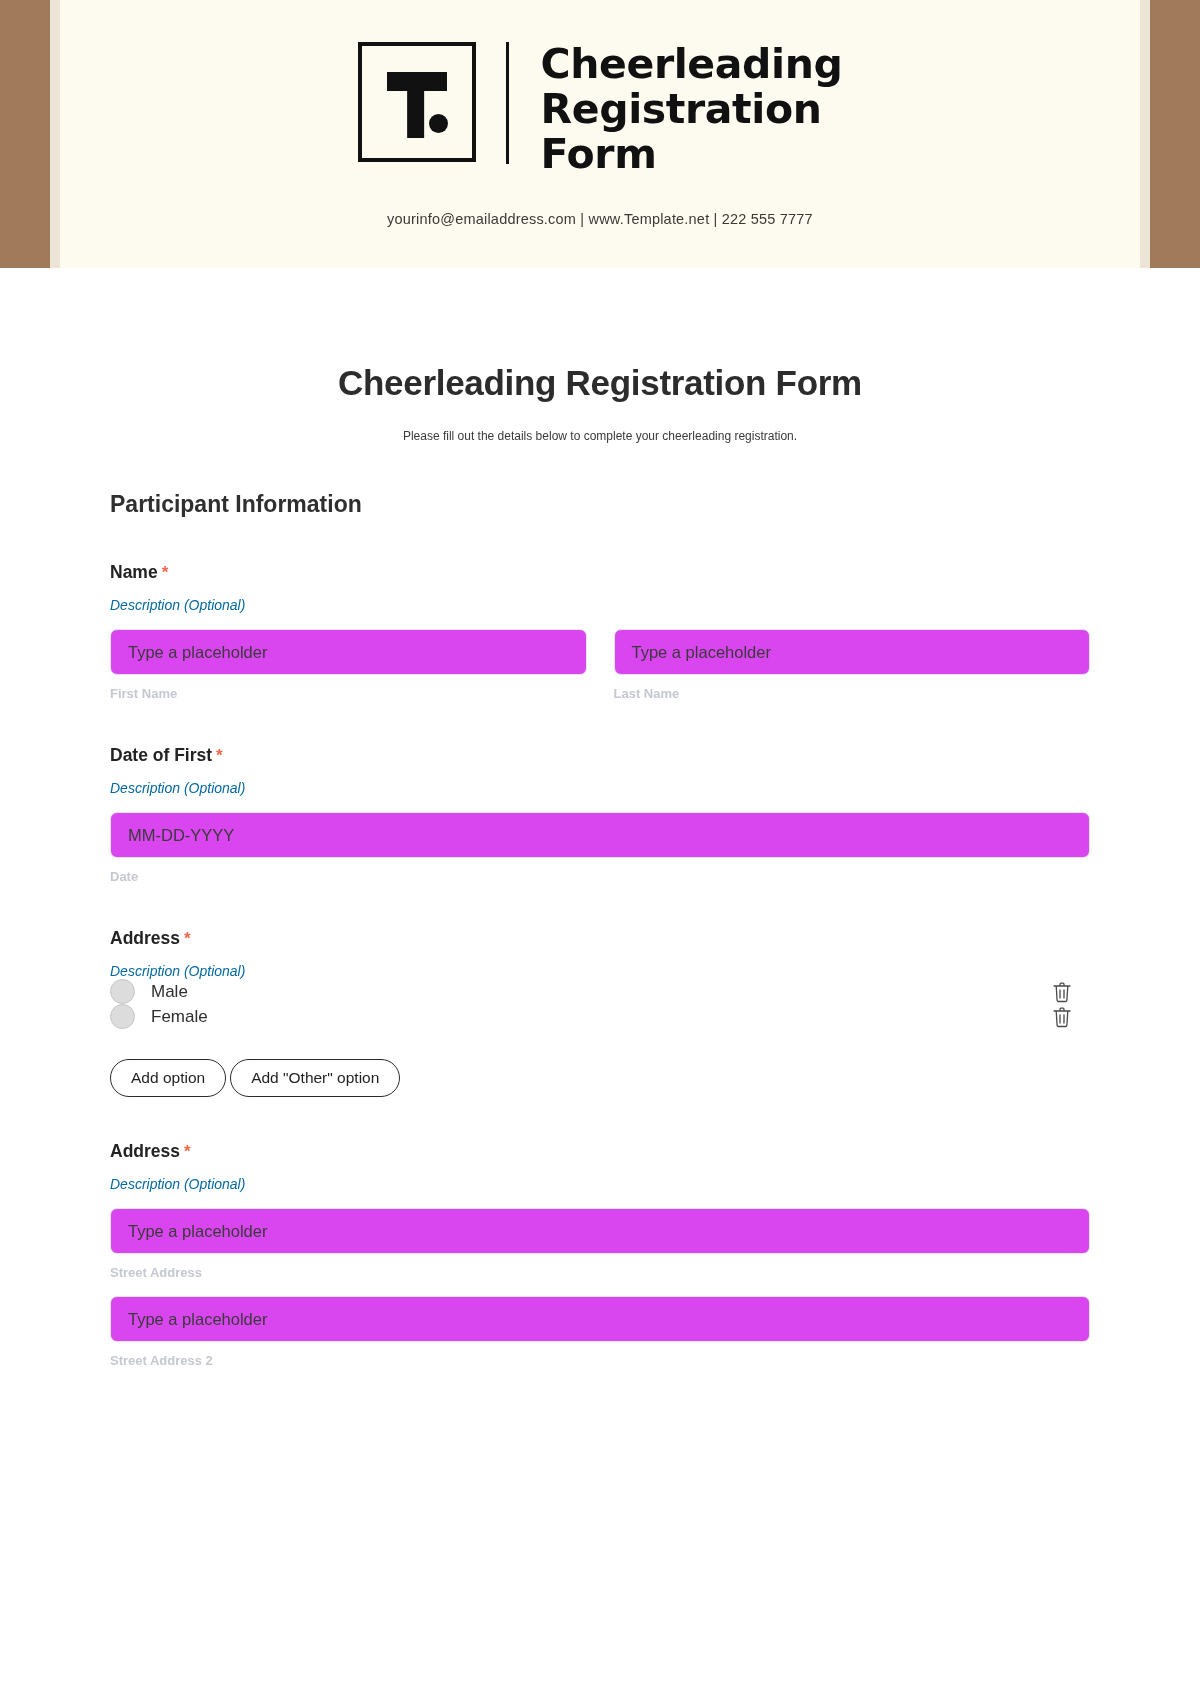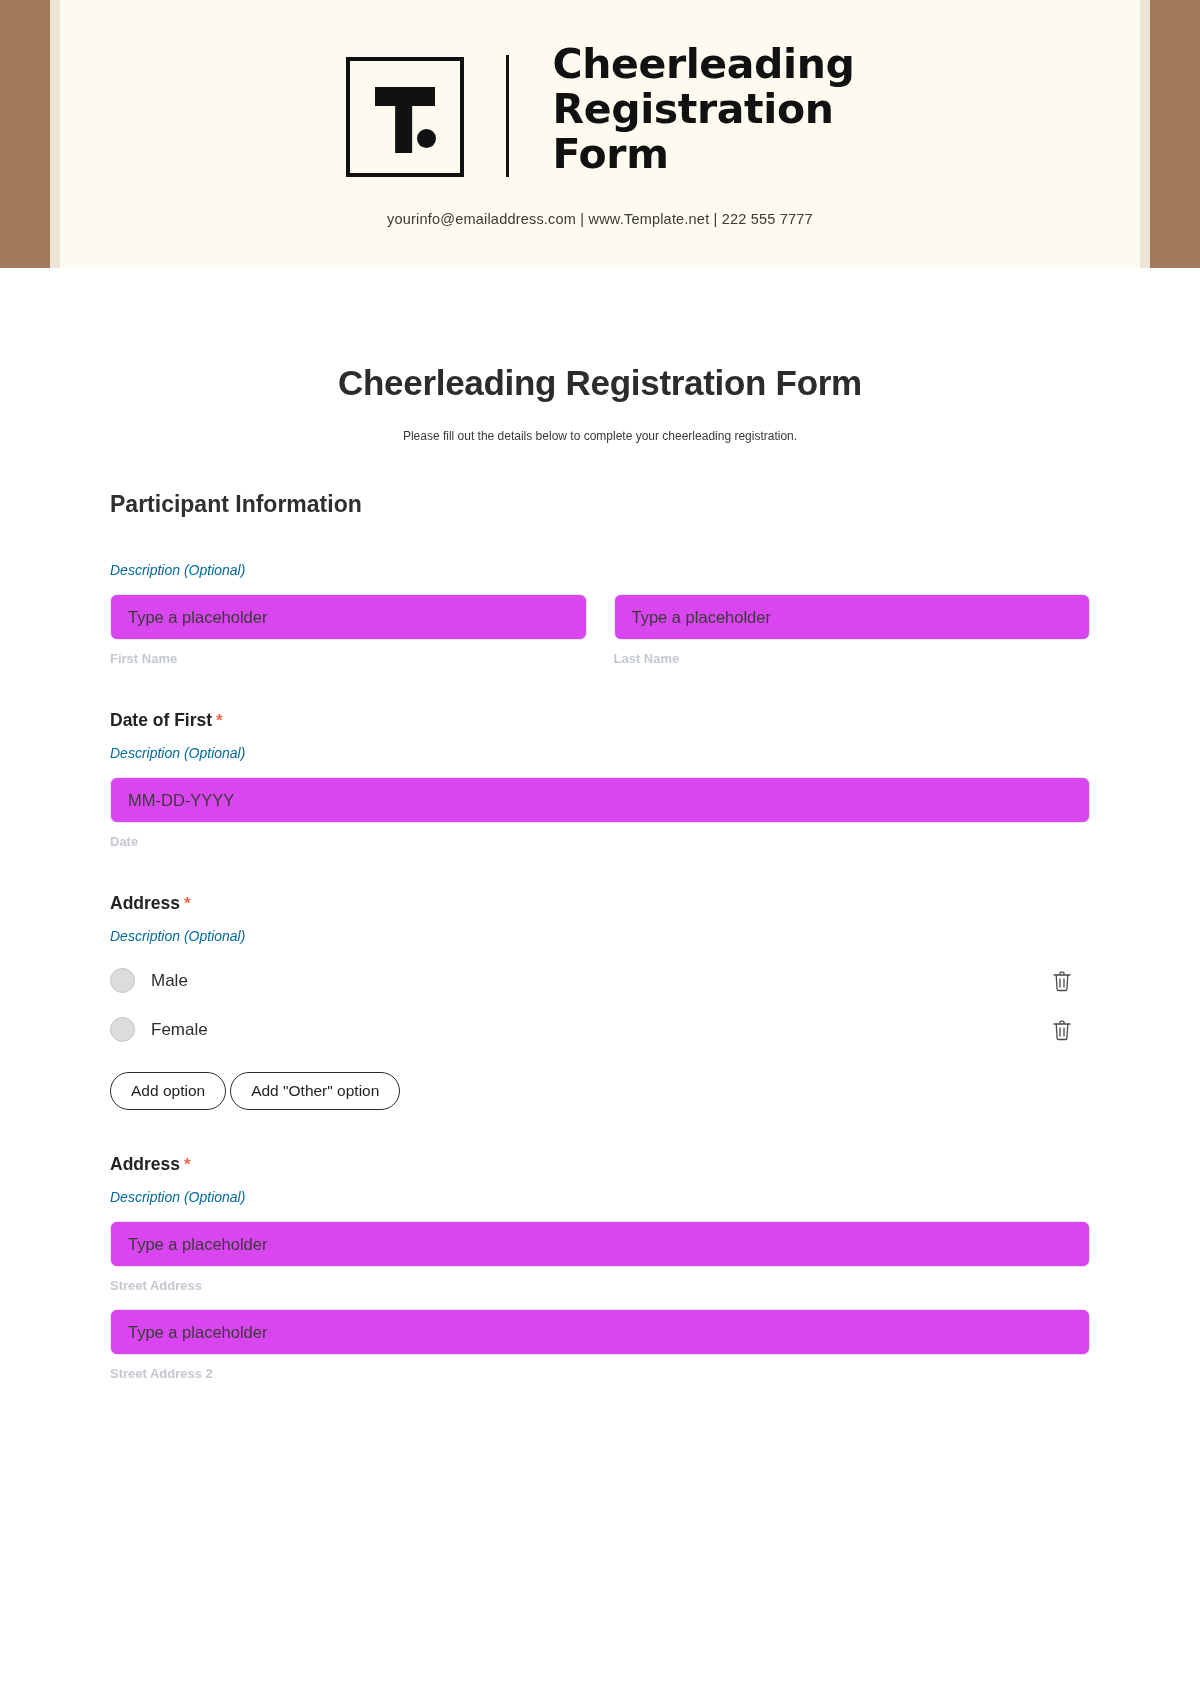--- a/index.html
+++ b/index.html
@@ -31,21 +31,21 @@
   .lh-gap-left, .lh-gap-right { width: 50px; flex: 0 0 50px; background: #a17a5c; }
   .lh-inner {
     flex: 1 1 auto;
     background: #fdfaf0;
     display: flex;
     flex-direction: column;
     align-items: center;
     justify-content: flex-start;
     padding-top: 42px;
   }
-  .lh-logo-row { display: flex; align-items: flex-end; gap: 16px; }
+  .lh-logo-row { display: flex; align-items: flex-start; gap: 4px; }
   .lh-mark {
     width: 118px;
     height: 120px;
     border: 4px solid #111111;
     position: relative;
     flex: 0 0 auto;
   }
   .lh-mark .t-stem {
     position: absolute;
     left: 50%;
@@ -151,21 +151,20 @@
     font-size: 13px;
     font-weight: 700;
     color: #c4c8d1;
     margin-top: 11px;
   }
 
   .option-row {
     display: flex;
     align-items: center;
     justify-content: space-between;
-    margin-top: 24px;
     padding-right: 18px;
   }
   .option-left { display: flex; align-items: center; gap: 16px; }
   .radio-circle {
     width: 25px;
     height: 25px;
     border-radius: 50%;
     background: #dcdcdc;
     border: 1px solid #c6c6c6;
     flex: 0 0 auto;
@@ -212,20 +211,23 @@
     <div class="lh-gap-right"></div>
   </div>
 
   <div class="form-body">
 
     <div class="form-title">Cheerleading Registration Form</div>
     <div class="form-subtitle">Please fill out the details below to complete your cheerleading registration.</div>
     <div class="section-heading">Participant Information</div>
 
     <div class="field">
+      <div class="field-label">
+        <span>Name</span><span class="req">*</span>
+      </div>
       <div class="field-desc">Description (Optional)</div>
       <div class="inputs-row">
         <div class="input-col">
           <div class="text-input">Type a placeholder</div>
           <div class="sub-label">First Name</div>
         </div>
         <div class="input-col">
           <div class="text-input">Type a placeholder</div>
           <div class="sub-label">Last Name</div>
         </div>

